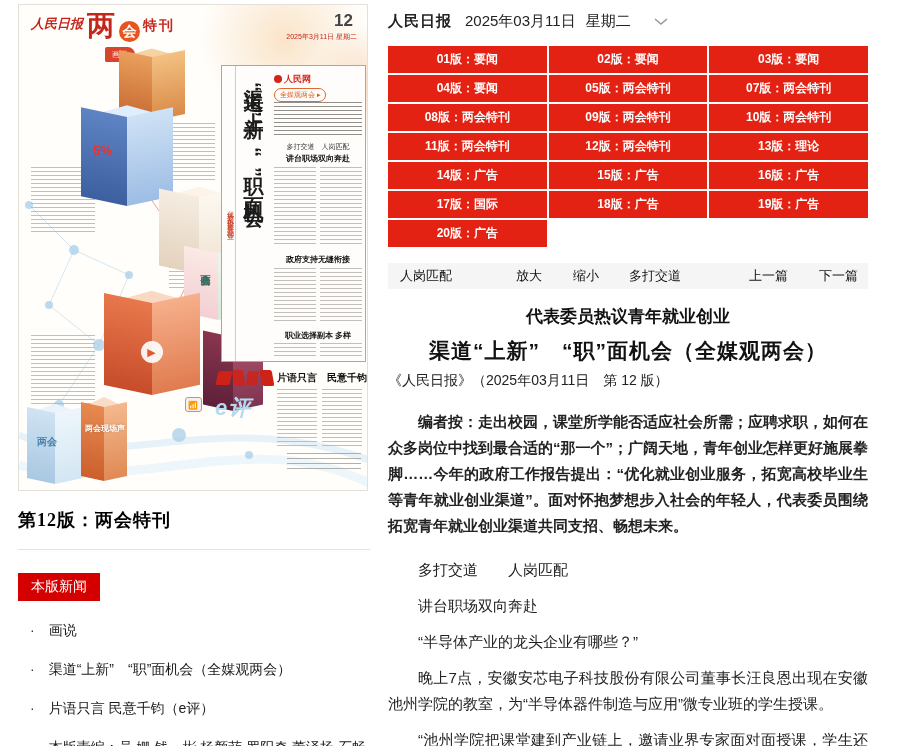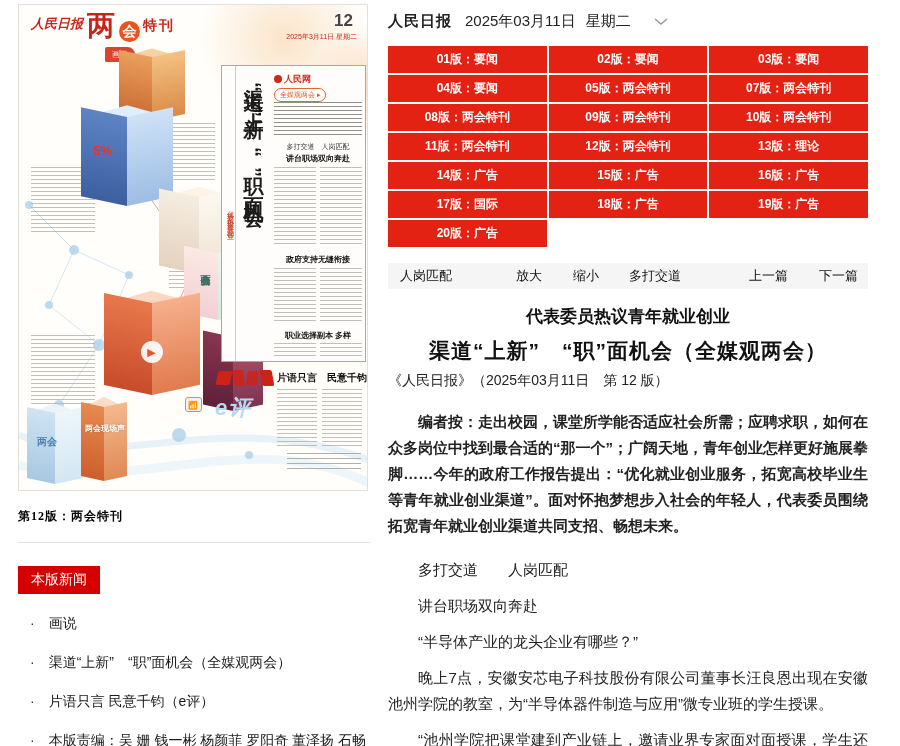--- a/index.html
+++ b/index.html
@@ -32,21 +32,21 @@
   .kicker { margin-top:16px; text-align:center; font-size:17px; font-weight:bold; color:#111; }
   .title  { margin-top:9px; text-align:center; font-size:21px; font-weight:bold; color:#111; letter-spacing:1px; }
   .byline { margin-top:17px; text-align:center; font-size:14px; color:#222; }
   .source { margin-top:7px; text-align:left; font-size:14px; color:#222; }
   .body-p { font-size:15px; line-height:26px; color:#222; text-align:justify; text-indent:2em; margin-top:10px; }
   .ed-note { font-weight:bold; margin-top:19px; }
 
   
   .left-col { position:absolute; left:18px; top:4px; width:352px; }
   .page-label { margin-top:17px; font-family:"Liberation Serif", serif; font-weight:bold;
-                font-size:12px; color:#000; letter-spacing:1px; }
+                font-size:18px; color:#000; letter-spacing:1px; }
   .divider { margin-top:17px; border-top:1px solid #e4e4e4; }
   .badge { display:inline-block; margin-top:23px; background:#d40000; color:#fff;
            font-size:14px; padding:5px 13px; cursor:pointer; }
   .news { margin-top:7px; list-style:none; font-size:14px; color:#1a1a1a; }
   .news li { margin-top:19px; line-height:20px; cursor:pointer; }
   .news li::before { content:"·"; margin-right:14px; margin-left:12px; color:#333; }
 
   
   .thumb { position:relative; width:350px; height:487px; border:1px solid #e3e0da;
            background:#fffefb; overflow:hidden; cursor:pointer; }

